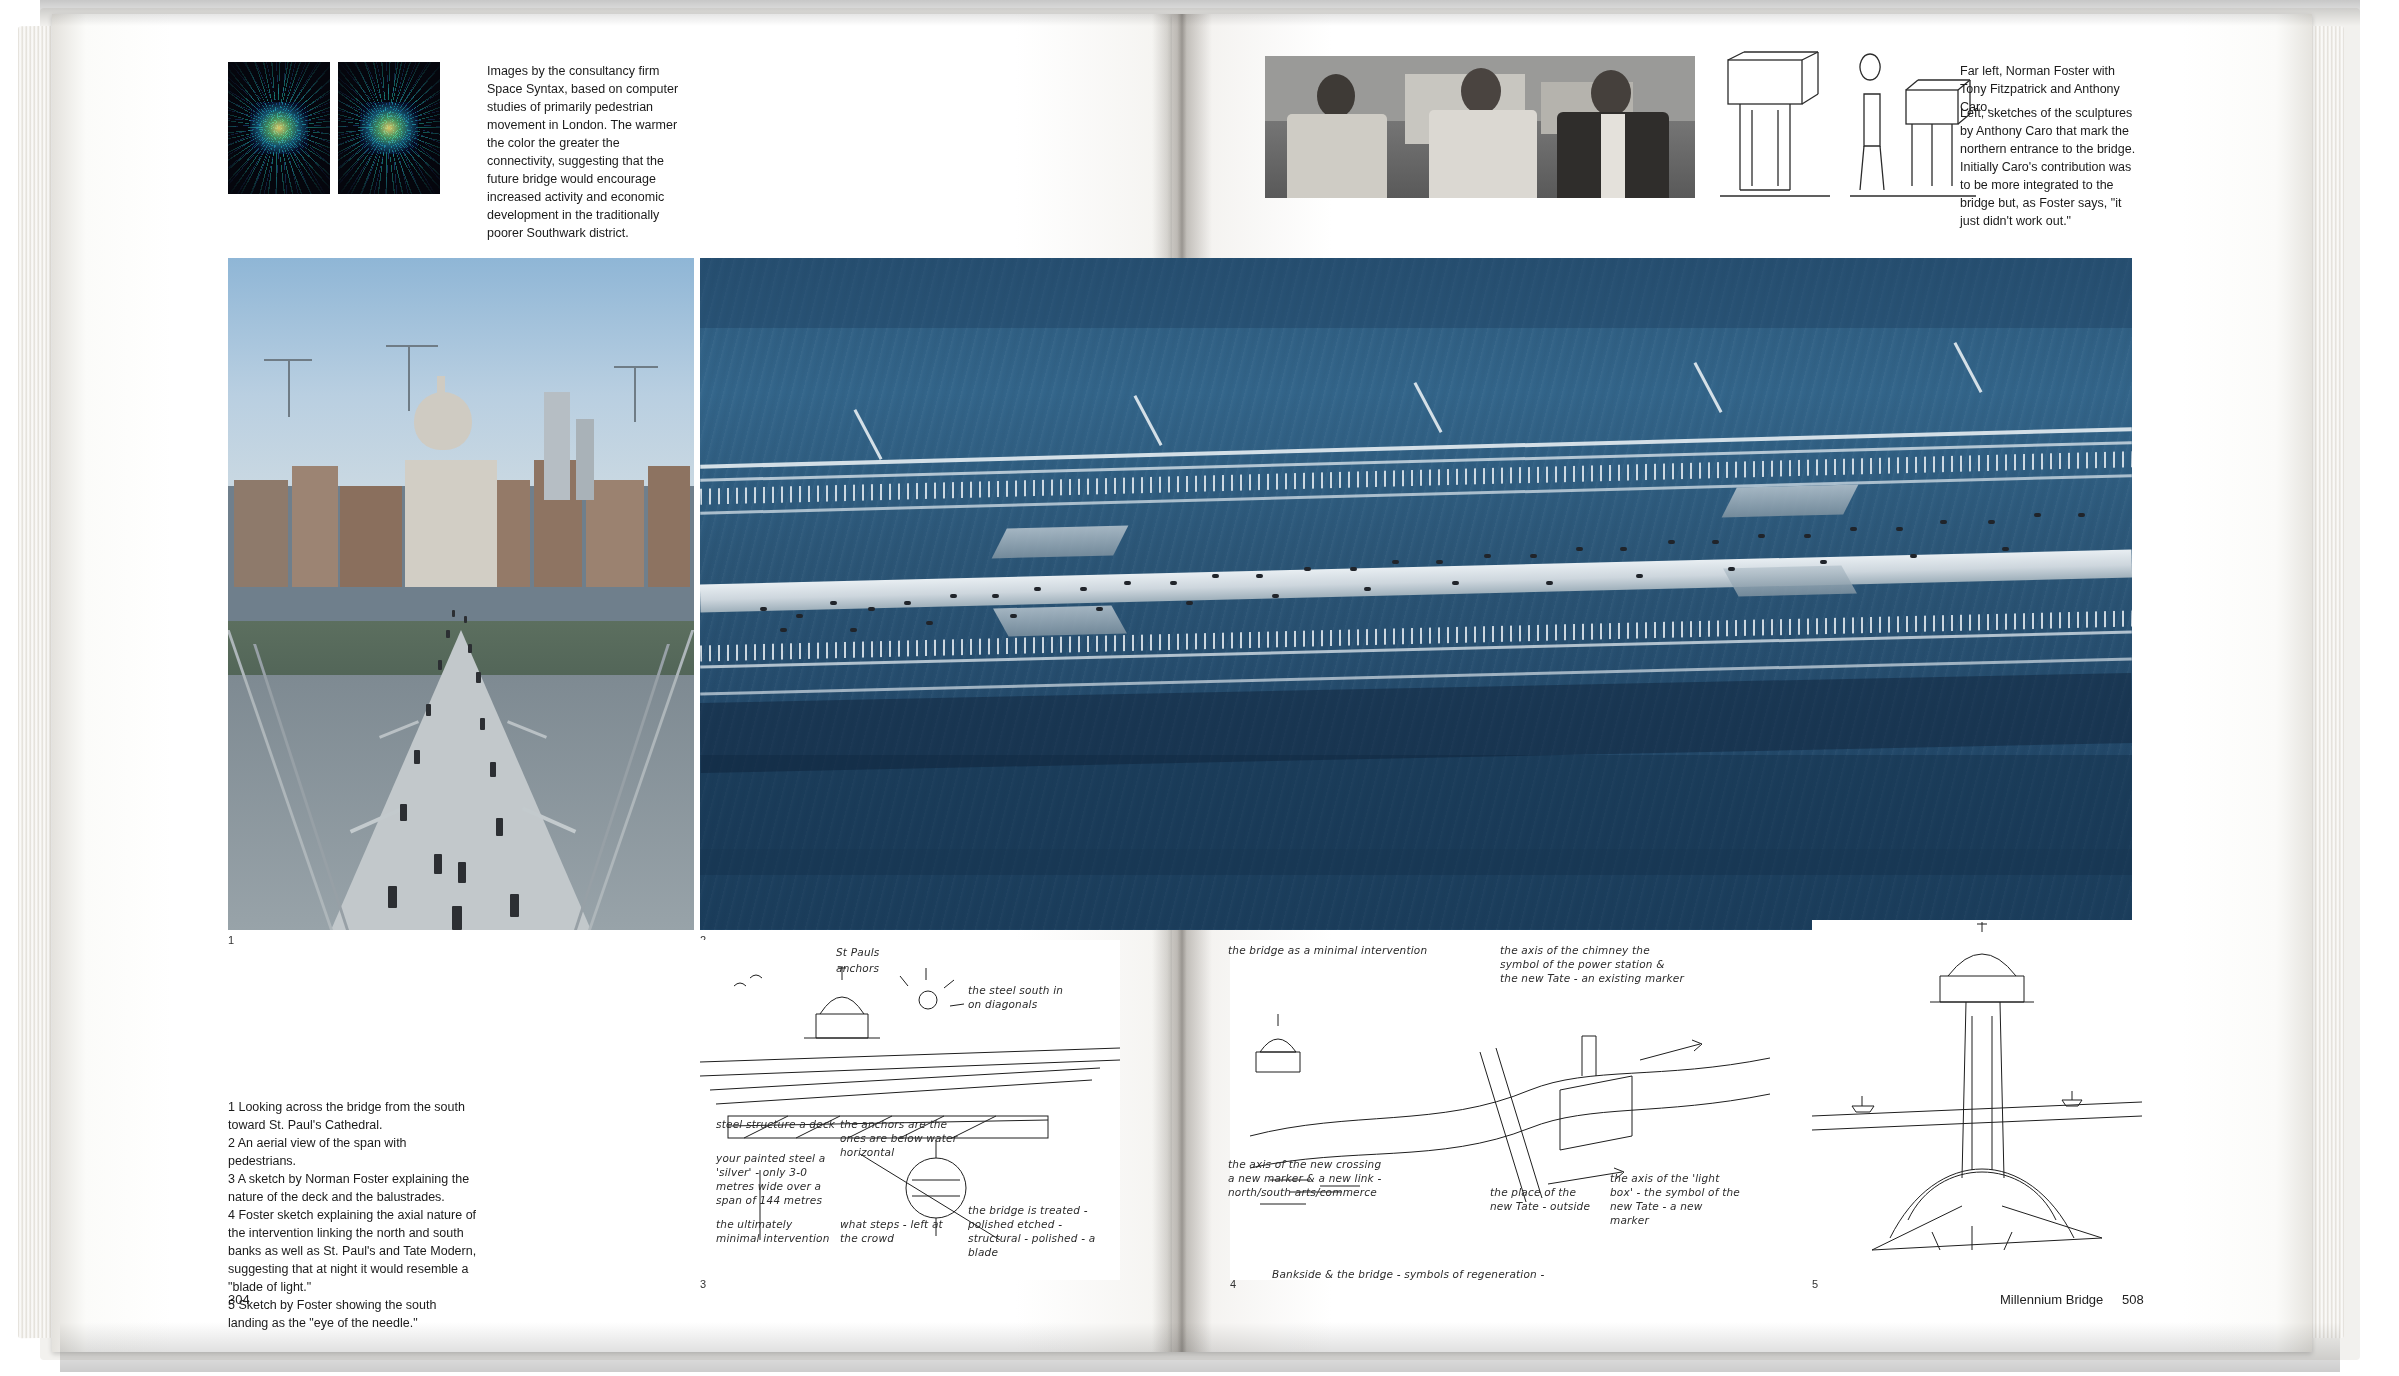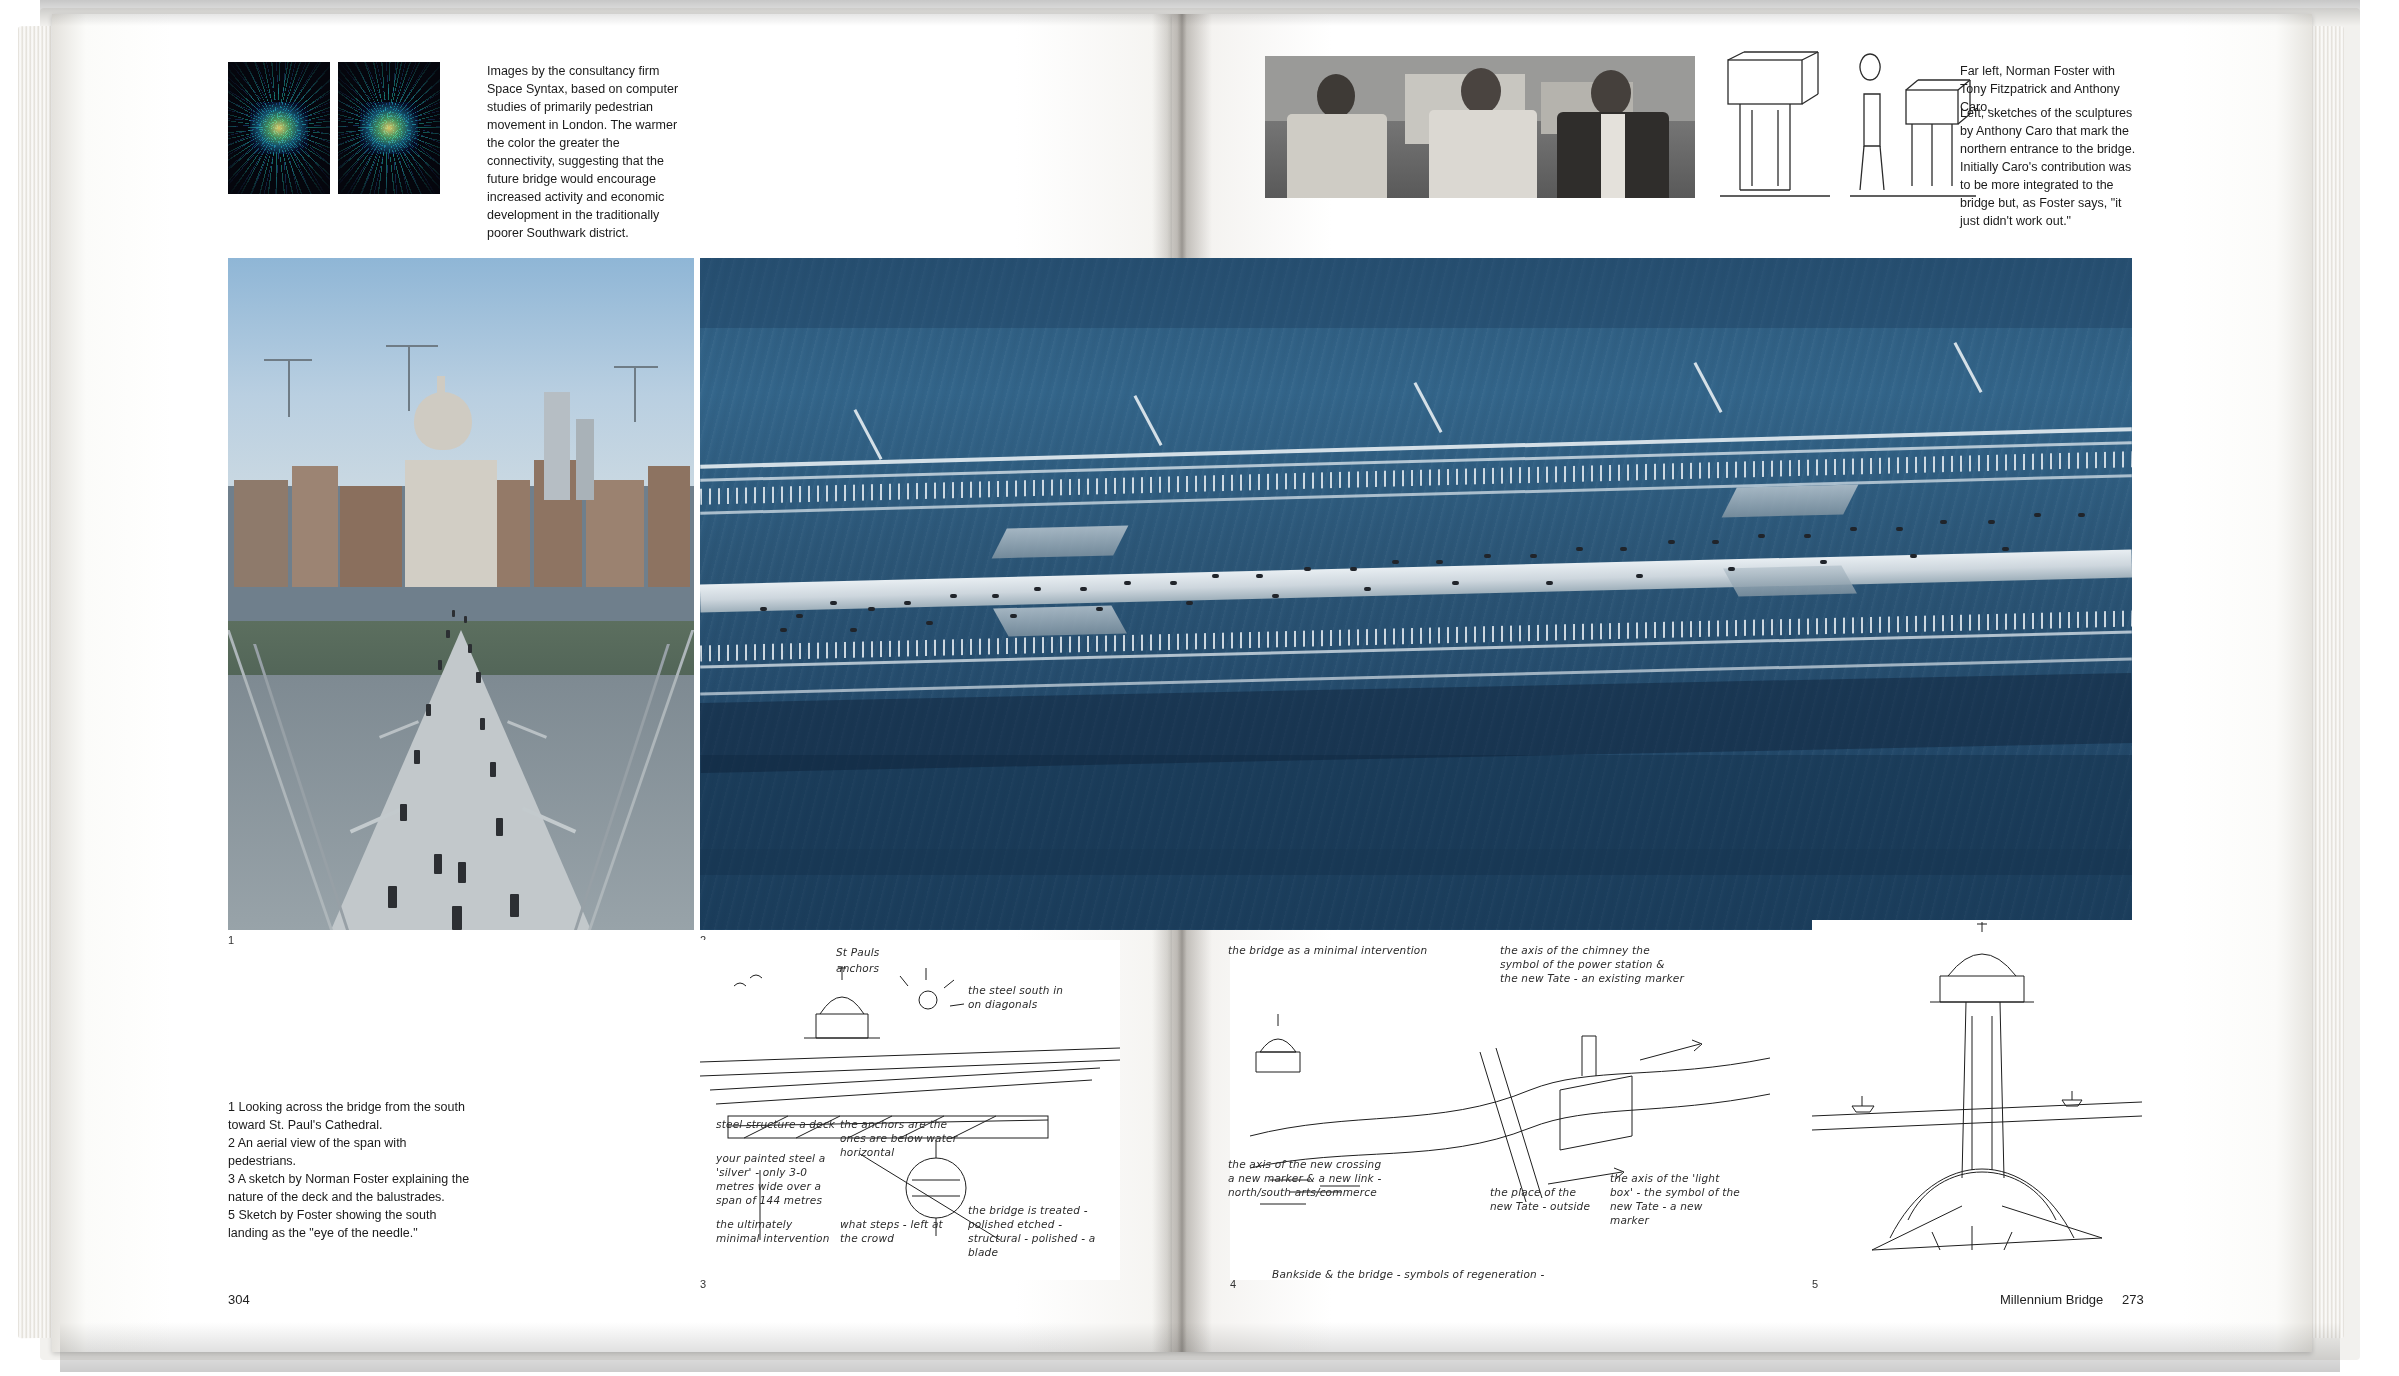--- a/index.html
+++ b/index.html
@@ -321,20 +321,21 @@
     <div class="p2-ped" style="left:1120px;top:45%;"></div>
     <div class="p2-ped" style="left:1210px;top:44%;"></div>
     <div class="p2-ped" style="left:1302px;top:43%;"></div>
   </div>
   <div class="fignum" style="left:700px;top:934px;">2</div>
 
   <div class="cap" style="left:228px;top:1098px;width:250px;">
     <div>1  Looking across the bridge from the south toward St. Paul's Cathedral.</div>
     <div>2  An aerial view of the span with pedestrians.</div>
     <div>3  A sketch by Norman Foster explaining the nature of the deck and the balustrades.</div>
+    <div>4  Foster sketch explaining the axial nature of the intervention linking the north and south banks as well as St. Paul's and Tate Modern, suggesting that at night it would resemble a "blade of light."</div>
     <div>5  Sketch by Foster showing the south landing as the "eye of the needle."</div>
   </div>
 
   <div class="folio" style="left:228px;top:1292px;">304</div>
 
   <div class="bwphoto">
     <div class="bw-bg"></div>
     <div style="position:absolute;left:0;top:0;width:100%;height:46%;background:#9a9a98;"></div>
     <div style="position:absolute;left:140px;top:18px;width:120px;height:70px;background:#c8c6c0;"></div>
     <div style="position:absolute;left:276px;top:26px;width:92px;height:52px;background:#b5b3ad;"></div>
@@ -490,17 +491,17 @@
         <path d="M60 330 L290 318"></path>
         <path d="M120 312 L128 330 M160 306 L160 330 M200 312 L192 330"></path>
 
         <path d="M60 330 L150 286 M290 318 L190 286"></path>
       </g>
     </svg>
   </div>
   <div class="fignum" style="left:1812px;top:1278px;">5</div>
 
   <div class="folio" style="left:2000px;top:1292px;">Millennium Bridge</div>
-  <div class="folio" style="left:2122px;top:1292px;">273</div>
+  <div class="folio" style="left:2122px;top:1292px;">508</div>
 
   <div class="shadow-top"></div>
   <div class="shadow-bottom"></div>
 </div>
 
 </body></html>

